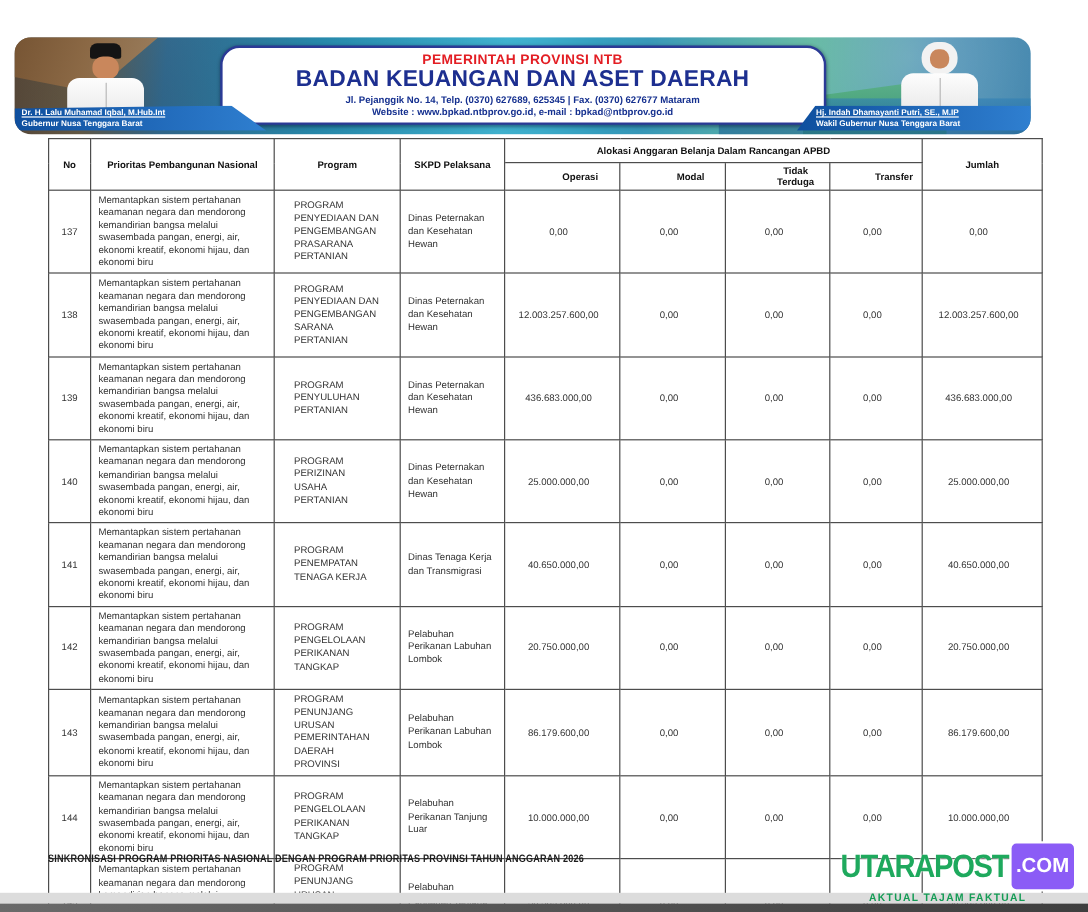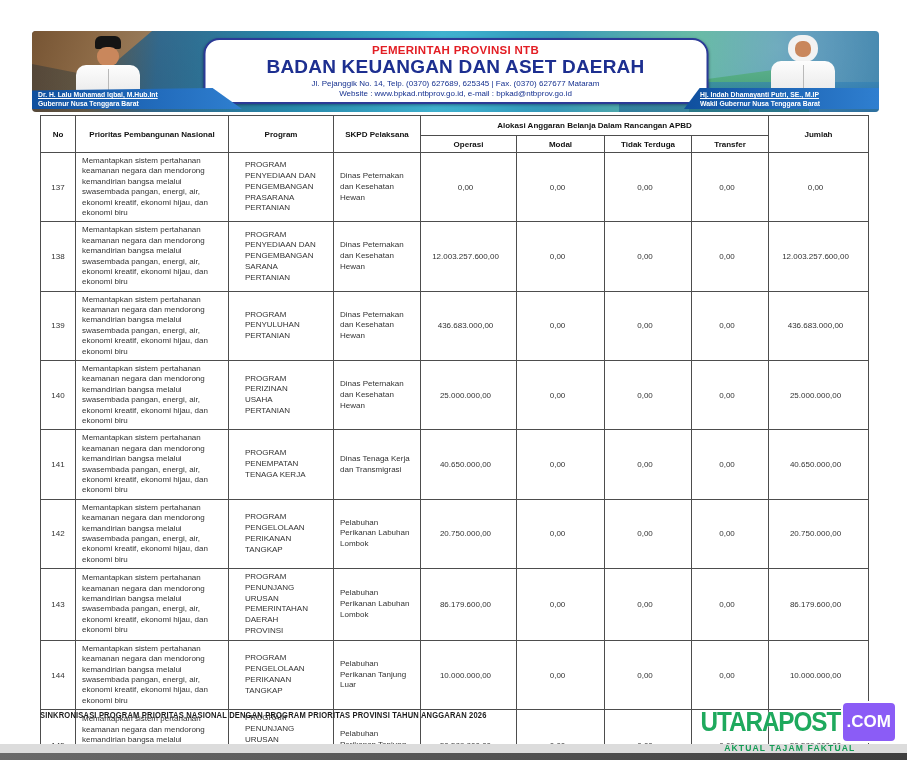--- a/index.html
+++ b/index.html
@@ -1,20 +1,20 @@
 <!DOCTYPE html>
 <html><head>
 <meta charset="utf-8">
 <style>
   * { margin:0; padding:0; box-sizing:border-box; }
   body { width:907px; height:760px; background:#ffffff; font-family:"Liberation Sans", sans-serif; overflow:hidden; }
   #page { position:relative; width:907px; height:760px; background:#ffffff; }
 
   
-  .banner { position:absolute; left:32px; top:31px; width:847px; height:81px; border-radius:4px; overflow:hidden;
+  .banner { position:absolute; left:12px; top:31px; width:847px; height:81px; border-radius:14px; overflow:hidden;
     background:
       radial-gradient(circle at 88% 20%, rgba(255,255,255,.30), transparent 35%),
       radial-gradient(circle at 12% 80%, rgba(0,40,70,.35), transparent 45%),
       linear-gradient(95deg,#6e4f33 0%,#8a6a42 7%,#4682a8 15%,#2f9dc0 30%,#41b5d2 48%,#2f93b5 62%,#41a98e 78%,#2f7fa8 90%,#1f6f9e 100%);
   }
   .roof { position:absolute; left:0; top:0; width:120px; height:46px; background:linear-gradient(110deg,#7a5633,#a8825a); clip-path:polygon(0 0,100% 0,55% 100%,0 72%); opacity:.9; }
   .field { position:absolute; right:70px; top:34px; width:120px; height:47px; background:linear-gradient(#57b27a,#2f8f62); clip-path:polygon(0 35%,100% 0,100% 100%,0 100%); opacity:.75; }
   .sea { position:absolute; right:0; bottom:0; width:260px; height:30px; background:linear-gradient(#2f7fb5,#1d5f92); opacity:.6; }
 
   .person { position:absolute; width:84px; text-align:center; }
@@ -23,35 +23,35 @@
   .person .hijab { width:30px; height:27px; background:#f2f2f2; border-radius:13px; margin:0 auto; position:relative; }
   .person .face-f { position:absolute; left:7px; top:6px; width:16px; height:16px; background:#c9875c; border-radius:7px; }
   .person .torso { width:64px; height:42px; background:linear-gradient(#fdfdfd,#e3e3e3); border-radius:10px 10px 0 0; margin:-1px auto 0; position:relative; }
   .person .torso::after { content:""; position:absolute; left:50%; top:4px; width:1px; height:34px; background:#b9b9b9; }
 
   .center-box { position:absolute; left:50%; transform:translateX(-50%); top:7px; width:505px; height:66px;
     background:#ffffff; border:2px solid #2b3a96; border-radius:16px; text-align:center; padding-top:4px;
     box-shadow:0 1px 3px rgba(0,0,30,.4); }
   .cb-line1 { font-size:11.5px; font-weight:bold; color:#e31e24; letter-spacing:.3px; }
   .cb-line2 { font-size:19px; font-weight:bold; color:#1d2f90; letter-spacing:.2px; margin-top:0px; }
-  .cb-line3, .cb-line4 { font-size:8px; font-weight:normal; color:#15308f; margin-top:1px; }
+  .cb-line3, .cb-line4 { font-size:8px; font-weight:bold; color:#15308f; margin-top:1px; }
 
   .plate { position:absolute; bottom:3px; height:21px; background:linear-gradient(90deg,#0f4f9e,#2f7fd0);
     color:#ffffff; font-size:6.8px; font-weight:bold; line-height:1.35; padding:2px 6px 0 6px; }
   .plate-left { left:0; width:210px; clip-path:polygon(0 12%,86% 0,100% 100%,0 100%); }
   .plate-right { right:0; width:195px; clip-path:polygon(8% 0,100% 0,100% 100%,0 100%); padding-left:16px; }
   .plate .nm { text-decoration:underline; white-space:nowrap; }
   .plate .tt { white-space:nowrap; }
 
   
   .doc-table { position:absolute; left:40px; top:115px; border-collapse:collapse; table-layout:fixed; width:828px; background:#fff; }
   .doc-table th, .doc-table td { border:1px solid #4d4d4d; vertical-align:middle; }
   .doc-table th { font-size:8px; font-weight:bold; color:#111; text-align:center; padding:2px; }
   .doc-table thead tr.h1 th { height:20px; }
-  .doc-table thead tr.h2 th { height:17px; }
+  .doc-table thead tr.h2 th { height:17px;padding-left:32px; }
   .doc-table td { font-size:8px; color:#333; height:61px; }
   .no-cell { text-align:center; }
   .prio-cell { text-align:left; padding:3px 6px; line-height:1.3; color:#3a3a3a; }
   .prog-cell { text-align:left; padding:3px 16px; line-height:1.35; color:#3a3a3a; }
   .skpd-cell { text-align:left; padding:3px 6px; line-height:1.35; color:#3a3a3a; }
   .num-cell { text-align:center; padding-right:6px; color:#3a3a3a; }
 
   
   .caption { position:absolute; left:40px; top:710px; font-size:9px; font-weight:bold; color:#1c1c1c;
     transform:scaleX(.84); transform-origin:left; white-space:nowrap; letter-spacing:.2px; }

